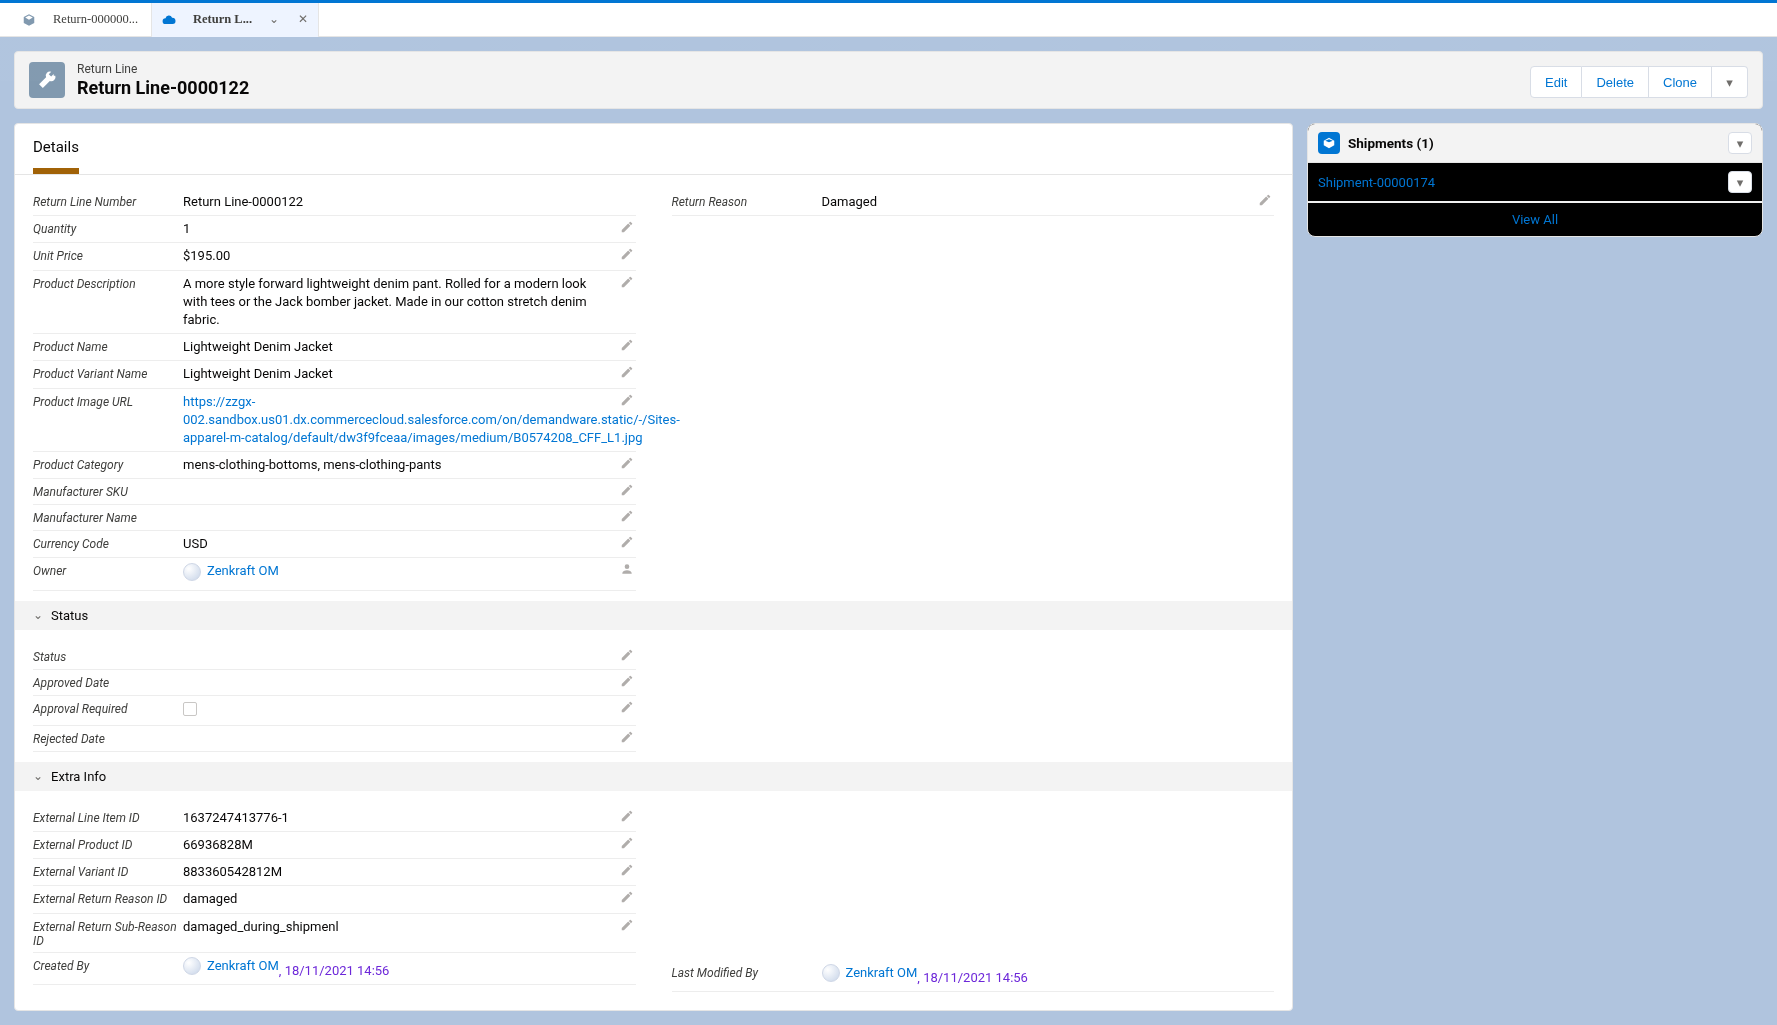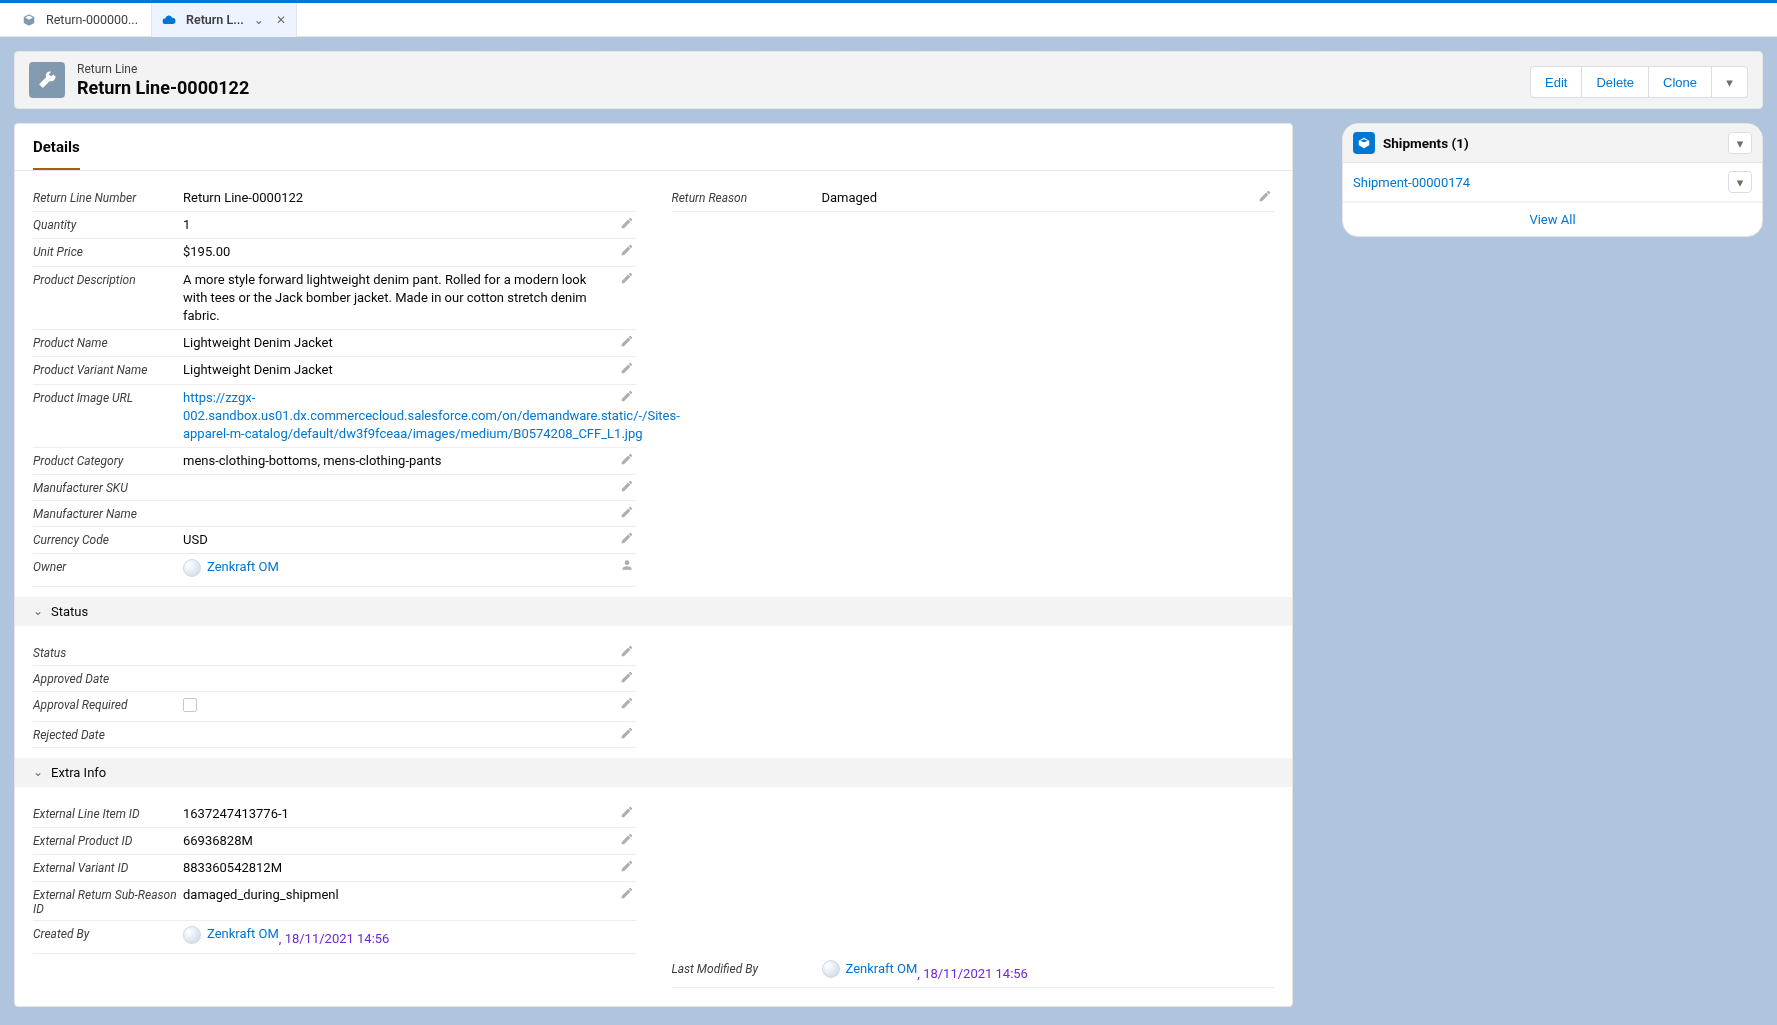--- a/index.html
+++ b/index.html
@@ -17,23 +17,23 @@
     height: 34px;
     border-bottom: 1px solid #e5e5e5;
     padding-left: 12px;
     background: #fff;
   }
   .tab {
     display: flex; align-items: center;
     height: 34px; padding: 0 10px;
     border-right: 1px solid #e5e5e5;
     font-size: 12.5px; color: #3e3e3c;
-    gap: 10px; cursor: pointer;
+    gap: 17px; cursor: pointer;
     min-width: 140px;
-    white-space: nowrap; overflow: hidden; text-overflow: ellipsis;
+    white-space: nowrap; overflow: hidden; text-overflow: ellipsis; font-family: Liberation Serif, serif;
   }
   .tab.active { background: #eef4ff; }
   .tab .tab-icon { width: 14px; height: 14px; display: inline-flex; align-items: center; justify-content: center; }
   .tab .chevron, .tab .close { color: #706e6b; font-size: 12px; }
   .tab .close { margin-left: 2px; }
 
   .page-bg {
     background: #b0c4de;
     padding: 14px 14px 24px 14px;
     min-height: 990px;
@@ -84,22 +84,22 @@
     border: 1px solid #e5e5e5;
     border-radius: 4px;
     padding: 0 18px 18px 18px;
   }
   .sidebar { width: 456px; display: flex; flex-direction: column; gap: 12px; }
 
   .details-tab-wrap { border-bottom: 1px solid #e5e5e5; margin: 0 -18px; padding: 0 18px; }
   .details-tab {
     display: inline-block;
     padding: 14px 0 12px 0;
-    font-size: 15px; font-weight: 700; color: #080707;
-    border-bottom: 2px solid #a16207;
+    font-size: 15px; font-weight: 400; color: #080707;
+    border-bottom: 6px solid #a16207;
   }
 
   .field-grid { display: flex; gap: 36px; margin-top: 14px; }
   .col { flex: 1; min-width: 0; }
   .field {
     display: flex; align-items: flex-start;
     border-bottom: 1px solid #ededed;
     padding: 4px 0;
     min-height: 26px;
     position: relative;
@@ -129,25 +129,24 @@
     display:inline-block; flex-shrink:0;
   }
 
   .checkbox-empty {
     display:inline-block; width: 14px; height: 14px;
     border: 1px solid #c9c7c5; border-radius: 2px; background: #fff;
     margin-top: 2px;
   }
 
   .related-card {
-    background: #ffffff;
+    background: #000000;
     border: 1px solid #e5e5e5;
-    border-radius: 16px;
+    border-radius: 8px;
     overflow: hidden;
-    margin-left: 35px;
   }
   .related-header {
     display: flex; align-items: center; justify-content: space-between;
     background: #f3f3f3; padding: 8px 10px;
     border-bottom: 1px solid #e5e5e5;
   }
   .related-header-left { display: flex; align-items: center; gap: 8px; }
   .related-icon {
     width: 22px; height: 22px; border-radius: 4px; background: #0176d3;
     display: flex; align-items: center; justify-content: center; color:#fff;
@@ -427,20 +426,29 @@
           <div class="field">
             <div class="field-label">External Variant ID</div>
             <div class="field-value">883360542812M</div>
             <span class="edit-pencil">
                 <svg width="14" height="14" viewBox="0 0 24 24">
                   <path fill="currentColor" d="M3 17.25V21h3.75L17.81 9.94l-3.75-3.75L3 17.25zM20.71 7.04a1 1 0 0 0 0-1.41l-2.34-2.34a1 1 0 0 0-1.41 0l-1.83 1.83 3.75 3.75 1.83-1.83z"></path>
                 </svg>
               </span>
           </div>
           <div class="field">
+            <div class="field-label">External Return Reason ID</div>
+            <div class="field-value">damaged</div>
+            <span class="edit-pencil">
+                <svg width="14" height="14" viewBox="0 0 24 24">
+                  <path fill="currentColor" d="M3 17.25V21h3.75L17.81 9.94l-3.75-3.75L3 17.25zM20.71 7.04a1 1 0 0 0 0-1.41l-2.34-2.34a1 1 0 0 0-1.41 0l-1.83 1.83 3.75 3.75 1.83-1.83z"></path>
+                </svg>
+              </span>
+          </div>
+          <div class="field">
             <div class="field-label">External Return Sub-Reason ID</div>
             <div class="field-value">damaged_during_shipmenl</div>
             <span class="edit-pencil">
                 <svg width="14" height="14" viewBox="0 0 24 24">
                   <path fill="currentColor" d="M3 17.25V21h3.75L17.81 9.94l-3.75-3.75L3 17.25zM20.71 7.04a1 1 0 0 0 0-1.41l-2.34-2.34a1 1 0 0 0-1.41 0l-1.83 1.83 3.75 3.75 1.83-1.83z"></path>
                 </svg>
               </span>
           </div>
           <div class="field">
             <div class="field-label">Created By</div>

